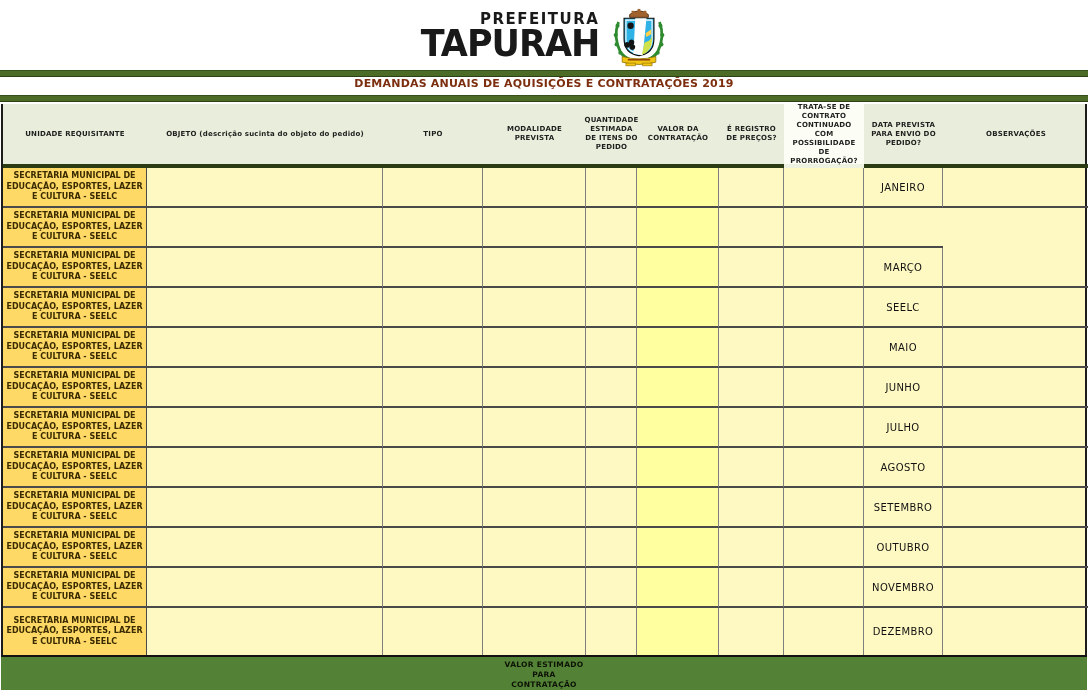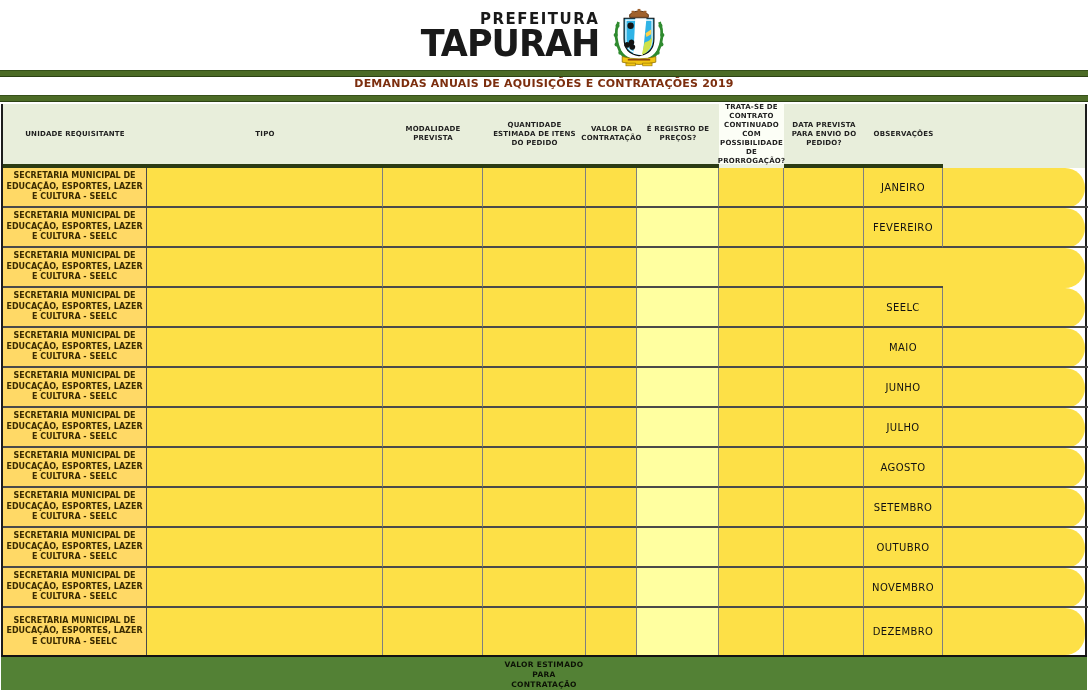--- a/index.html
+++ b/index.html
@@ -29,21 +29,21 @@
     grid-template-columns:144px 236px 100px 103px 51px 82px 65px 80px 79px 146px;
   }
   .header-row { background:#e8eedb; }
   .hcell {
     height:64px; display:flex; align-items:center; justify-content:center; text-align:center;
     font-size:7px; font-weight:bold; color:#1f1f1f; line-height:9px; padding:2px 3px;
     border-bottom:4px solid #2b3b13; letter-spacing:0.2px;
   }
   .hcell.hc-contrato { background:#fcfef6; border-bottom:4px solid #edf2e0; }
 
-  .data-row { height:40px; background:#fde047;border-radius:20px; }
+  .data-row { height:40px; background:#fef9c3; }
   .data-row:last-child { height:47px; }
   .cell {
     display:flex; align-items:center; justify-content:center; text-align:center;
     border-right:1px solid #7f7f7f; border-bottom:2px solid #4a4a4a; overflow:hidden;
   }
   .cell:last-child { border-right:none; }
   .data-row:last-child .cell { border-bottom:none; }
   .cell-unidade {
     background:#ffd966; font-size:8px; font-weight:bold; color:#3a2b00;
     line-height:10.5px; padding:1px 2px; border-right:1px solid #4a4a4a;
@@ -104,20 +104,21 @@
   <div class="green-bar"></div>
   <div class="title-row">
     <span class="doc-title">DEMANDAS ANUAIS DE AQUISIÇÕES E CONTRATAÇÕES 2019</span>
   </div>
   <div class="green-bar"></div>
   <div class="gap2"></div>
 
   <div class="table">
     <div class="header-row">
       <div class="hcell">UNIDADE REQUISITANTE</div>
+      <div class="hcell">OBJETO (descrição sucinta do objeto do pedido)</div>
       <div class="hcell">TIPO</div>
       <div class="hcell">MODALIDADE PREVISTA</div>
       <div class="hcell">QUANTIDADE ESTIMADA DE ITENS DO PEDIDO</div>
       <div class="hcell">VALOR DA CONTRATAÇÃO</div>
       <div class="hcell">É REGISTRO DE PREÇOS?</div>
       <div class="hcell hc-contrato">TRATA-SE DE CONTRATO CONTINUADO COM POSSIBILIDADE DE PRORROGAÇÃO?</div>
       <div class="hcell">DATA PREVISTA PARA ENVIO DO PEDIDO?</div>
       <div class="hcell">OBSERVAÇÕES</div>
     </div>
     <div>
@@ -135,32 +136,32 @@
         </div>
         <div class="data-row">
           <div class="cell cell-unidade">SECRETARIA MUNICIPAL DE EDUCAÇÃO, ESPORTES, LAZER E CULTURA - SEELC</div>
           <div class="cell cell-objeto"></div>
           <div class="cell cell-tipo"></div>
           <div class="cell cell-modalidade"></div>
           <div class="cell cell-quantidade"></div>
           <div class="cell cell-valor"></div>
           <div class="cell cell-registro"></div>
           <div class="cell cell-contrato"></div>
-          <div class="cell cell-data">FEVEREIRO</div>
-          <div class="cell cell-obs"></div>
-        </div>
-        <div class="data-row">
-          <div class="cell cell-unidade">SECRETARIA MUNICIPAL DE EDUCAÇÃO, ESPORTES, LAZER E CULTURA - SEELC</div>
-          <div class="cell cell-objeto"></div>
-          <div class="cell cell-tipo"></div>
-          <div class="cell cell-modalidade"></div>
-          <div class="cell cell-quantidade"></div>
-          <div class="cell cell-valor"></div>
-          <div class="cell cell-registro"></div>
-          <div class="cell cell-contrato"></div>
+          <div class="cell cell-obs"></div>
+        </div>
+        <div class="data-row">
+          <div class="cell cell-unidade">SECRETARIA MUNICIPAL DE EDUCAÇÃO, ESPORTES, LAZER E CULTURA - SEELC</div>
+          <div class="cell cell-objeto"></div>
+          <div class="cell cell-tipo"></div>
+          <div class="cell cell-modalidade"></div>
+          <div class="cell cell-quantidade"></div>
+          <div class="cell cell-valor"></div>
+          <div class="cell cell-registro"></div>
+          <div class="cell cell-contrato"></div>
+          <div class="cell cell-data">MARÇO</div>
           <div class="cell cell-obs"></div>
         </div>
         <div class="data-row">
           <div class="cell cell-unidade">SECRETARIA MUNICIPAL DE EDUCAÇÃO, ESPORTES, LAZER E CULTURA - SEELC</div>
           <div class="cell cell-objeto"></div>
           <div class="cell cell-tipo"></div>
           <div class="cell cell-modalidade"></div>
           <div class="cell cell-quantidade"></div>
           <div class="cell cell-valor"></div>
           <div class="cell cell-registro"></div>

